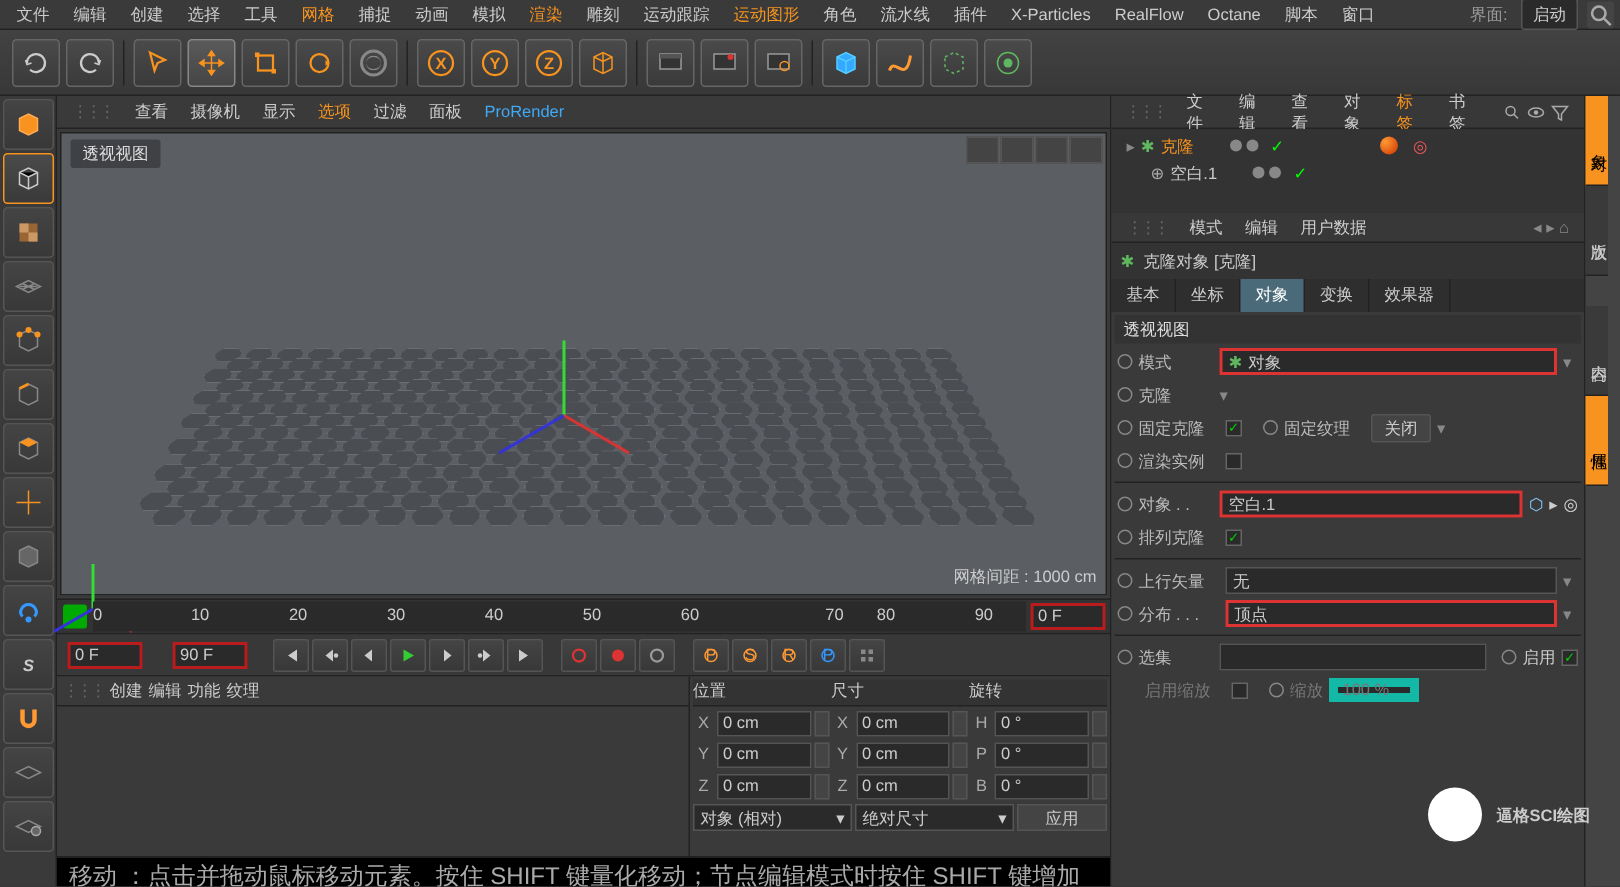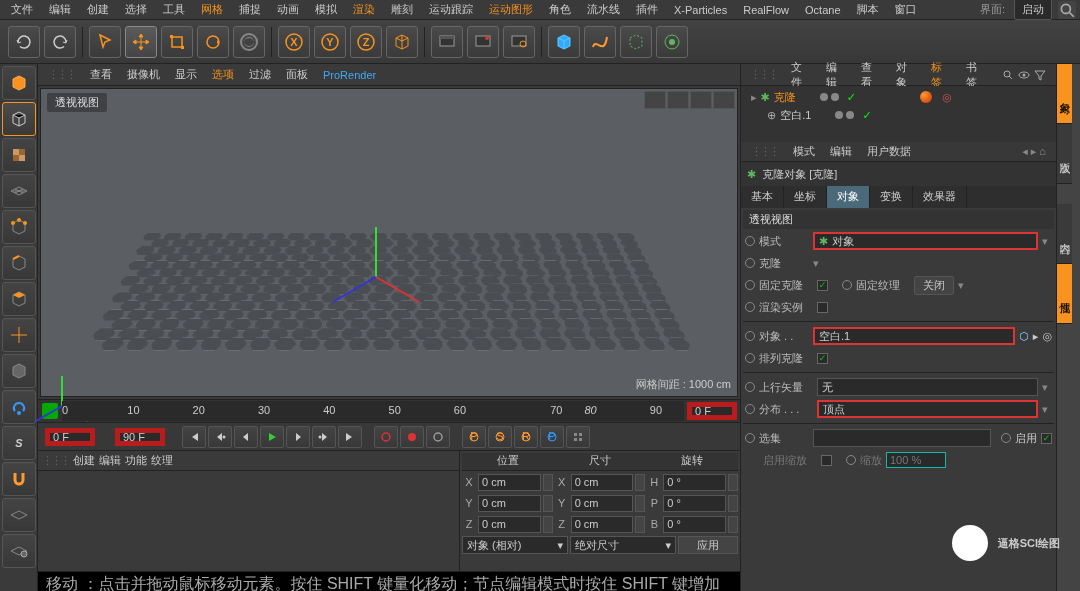--- a/index.html
+++ b/index.html
@@ -33,33 +33,33 @@
 .viewport{flex:1;background:#5b5e63;position:relative;margin:2px;border:1px solid #222}
 .vtitle{position:absolute;top:4px;left:6px;padding:2px 8px;background:rgba(0,0,0,0.3);border-radius:2px;color:#ddd}
 .vbtns{position:absolute;top:2px;right:2px;display:flex;gap:1px}
 .vbtns div{width:22px;height:18px;background:#444;border:1px solid #555}
 .gridinfo{position:absolute;bottom:4px;right:6px;color:#ccc}
 
 .timeline{height:24px;background:#333;display:flex;align-items:center;border-top:1px solid #222;border-bottom:1px solid #222}
 .tl-mark{width:16px;height:16px;background:#0a0;border-radius:2px;margin:0 4px}
 .tl-track{flex:1;height:20px;background:#2a2a2a;position:relative;font-size:9px;color:#888}
 .tl-track span{position:absolute;top:3px}
-.tl-field{width:50px;height:18px;background:#2a2a2a;border:5px solid #b91c1c;padding:0 3px;margin:0 3px;display:flex;align-items:center}
+.tl-field{width:50px;height:18px;background:#2a2a2a;border:2px solid #b91c1c;padding:0 3px;margin:0 3px;display:flex;align-items:center}
 
 .playback{height:28px;background:#383838;display:flex;align-items:center;padding:0 4px;gap:2px;border-bottom:1px solid #222}
 .pbtn{width:24px;height:22px;border:1px solid #555;border-radius:2px;background:linear-gradient(#444,#383838);display:flex;align-items:center;justify-content:center}
 .pbtn svg{width:12px;height:12px}
 
 .bottom{display:flex;height:120px;background:#3a3a3a}
 .mat{flex:1;border-right:1px solid #222}
 .mat-menu{height:20px;display:flex;align-items:center;gap:4px;padding:0 4px;border-bottom:1px solid #222}
 .mat-menu .grip{color:#666;letter-spacing:-2px}
 .coords{width:280px;padding:2px}
 .coords-hdr{height:18px;display:flex;border-bottom:1px solid #222}
-.coords-hdr div{flex:1;text-align:center;background:#333}
+.coords-hdr div{flex:1;background:#333}
 .crow{display:flex;height:20px;align-items:center;gap:2px;margin-top:1px}
 .crow label{width:14px;text-align:center;color:#aaa}
 .crow .cfield{flex:1;height:17px;background:#2a2a2a;border:1px solid #555;padding:0 3px;display:flex;align-items:center}
 .crow .spin{width:10px;height:17px;background:#444;border:1px solid #555}
 .cbot{display:flex;gap:2px;margin-top:2px}
 .cbot .sel{flex:1;height:18px;background:#2a2a2a;border:1px solid #555;display:flex;align-items:center;padding:0 4px}
 .cbot .apply{width:60px;height:18px;background:#444;border:1px solid #555;display:flex;align-items:center;justify-content:center}
 
 .status{height:20px;background:#000000;border-top:1px solid #222;padding:2px 8px;color:#aaa;font-size:16px}
 
@@ -99,21 +99,21 @@
 .section{background:#333;padding:2px 6px;margin-bottom:1px;color:#ddd}
 .arow{display:flex;align-items:center;height:22px;gap:4px;padding:0 2px}
 .arow .rad{width:10px;height:10px;border:1px solid #888;border-radius:50%}
 .arow label{width:50px;color:#bbb}
 .arow .val{flex:1;height:18px;background:#2a2a2a;border:1px solid #555;padding:0 4px;display:flex;align-items:center}
 .arow .dd{width:10px;color:#888}
 .arow .chk{width:11px;height:11px;background:#2a2a2a;border:1px solid #666;color:#0c0;font-size:9px;display:flex;align-items:center;justify-content:center}
 .redbox{border:2px solid #d33!important}
 .arow .pill{padding:1px 8px;background:#444;border:1px solid #555;border-radius:2px}
 .divline{height:1px;background:#222;margin:3px 0}
-.arow .sfield{width:60px;height:16px;background:#2a2a2a;border:1px solid #14b8a6;padding:0 3px;display:flex;align-items:center;color:#777}
+.arow .sfield{width:60px;height:16px;background:#2a2a2a;border:6px solid #14b8a6;padding:0 3px;display:flex;align-items:center;color:#777}
 
 .watermark{position:absolute;bottom:30px;right:20px;display:flex;align-items:center;gap:10px;color:#fff;font-size:18px;font-weight:bold;z-index:100}
 .wm-icon{width:36px;height:36px;background:#fff;border-radius:50%;position:relative}
 .wm-icon::before,.wm-icon::after{content:"";position:absolute;width:14px;height:14px;background:#fff;border-radius:50% 50% 50% 0;top:12px}
 .wm-icon::before{left:6px;transform:rotate(-30deg)}
 .wm-icon::after{right:6px;transform:rotate(30deg) scaleX(-1)}
 
 
 .hexgrid{position:absolute;top:60px;left:60px;right:60px;bottom:80px;transform:perspective(800px) rotateX(55deg);transform-origin:center bottom}
 .hexrow{display:flex;justify-content:center;margin-top:-5px}
@@ -760,21 +760,21 @@
 <div class="tl-mark"></div>
 <div class="tl-track" id="tltrack">
           <span style="left: 0%;">0</span>
           <span style="left: 10.5%;">10</span>
           <span style="left: 21%;">20</span>
           <span style="left: 31.5%;">30</span>
           <span style="left: 42%;">40</span>
           <span style="left: 52.5%;">50</span>
           <span style="left: 63%;">60</span>
           <span style="left: 73.5%; margin-left: 31px;">70</span>
-          <span style="left: 84%; font-style: italic;">80</span>
+          <span style="left: 84%;">80</span>
           <span style="left: 94.5%;">90</span>
         </div>
 <div class="tl-field">0 F</div>
 </div>
 
 <div class="playback">
 <div class="tl-field">0 F</div>
         <div style="width:10px"></div>
 <div class="tl-field">90 F</div>
         <div style="width:10px"></div>

